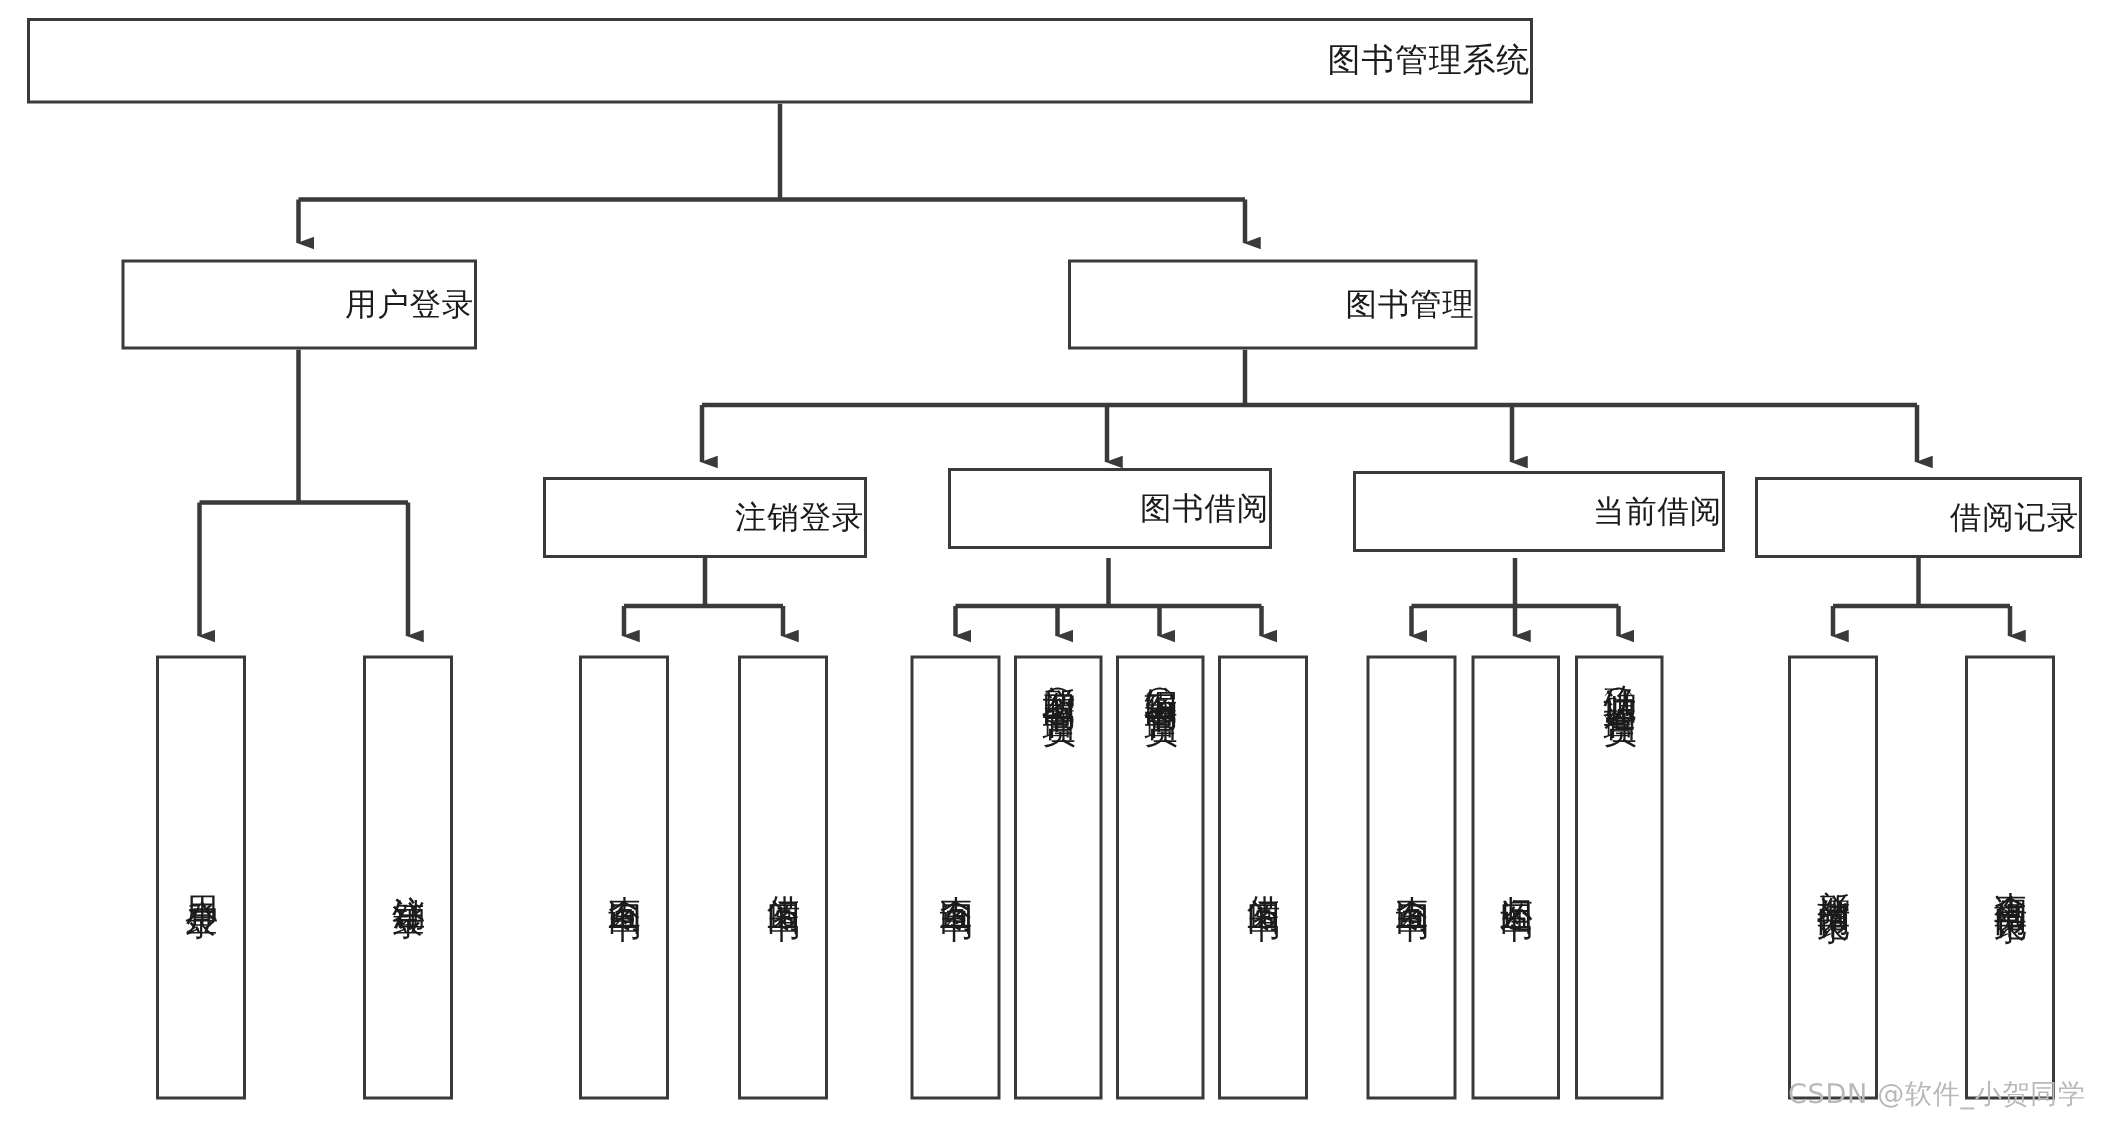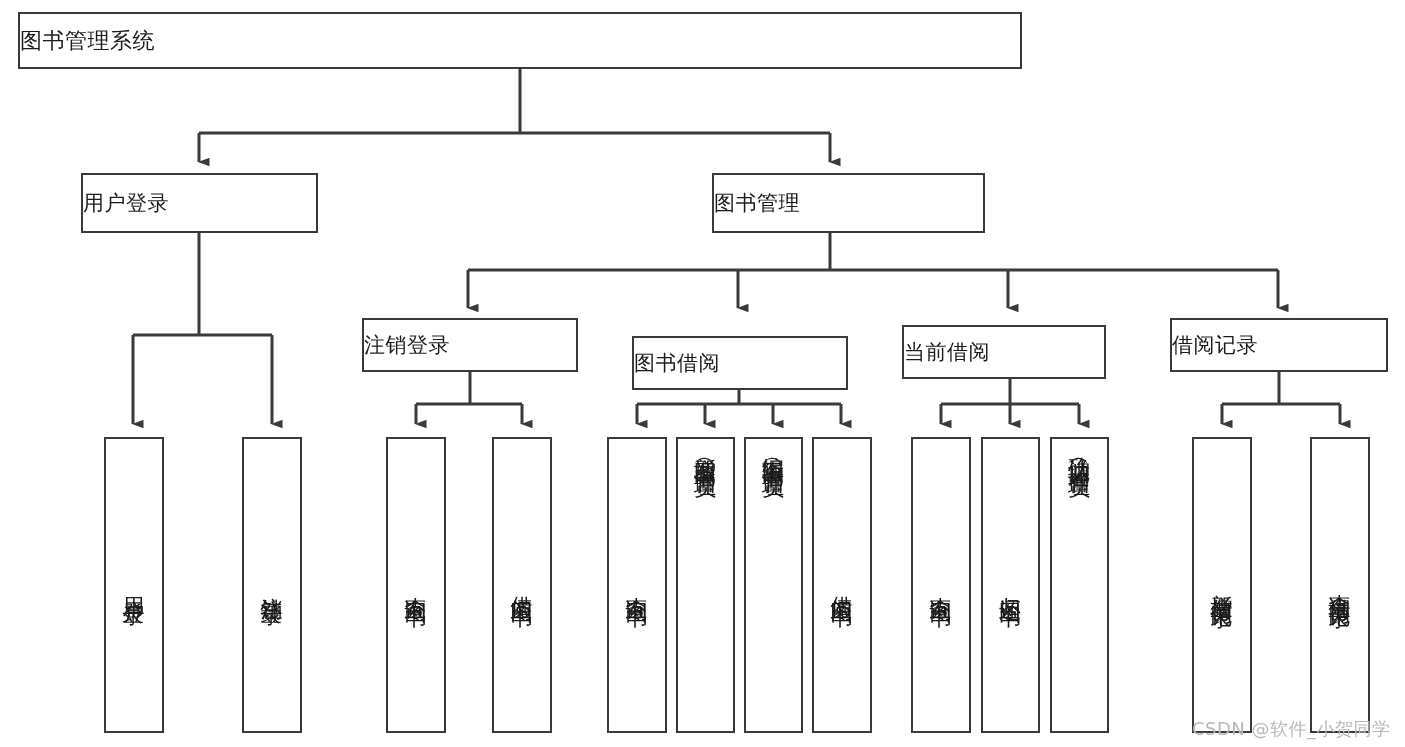--- a/index.html
+++ b/index.html
@@ -25,21 +25,21 @@
     height: 747px;
     pointer-events: none;
   }
   .node {
     position: absolute;
     box-sizing: border-box;
     background: #ffffff;
     border: 2.5px solid #3a3a3a;
     display: flex;
     align-items: center;
-    justify-content: flex-start;
+    justify-content: flex-end;
     color: #1b1b1b;
   }
   .node .label {
     display: block;
     text-align: center;
     line-height: 1.18;
     white-space: pre;
   }
   
   .node.horiz .label {
@@ -138,24 +138,24 @@
   <div class="node horiz" style="left:81px; top:173px; width:237px; height:60px;">
     <span class="label">用户登录</span>
   </div>
   <div class="node horiz" style="left:712px; top:173px; width:273px; height:60px;">
     <span class="label">图书管理</span>
   </div>
 
   <div class="node horiz" style="left:362px; top:318px; width:216px; height:54px;">
     <span class="label">注销登录</span>
   </div>
-  <div class="node horiz" style="left:632px; top:336px; width:216px; height:54px;">
+  <div class="node horiz" style="left:632px; top:312px; width:216px; height:54px;">
     <span class="label">图书借阅</span>
   </div>
-  <div class="node horiz" style="left:902px; top:325px; width:204px; height:54px;">
+  <div class="node horiz" style="left:902px; top:314px; width:248px; height:54px;">
     <span class="label">当前借阅</span>
   </div>
   <div class="node horiz" style="left:1170px; top:318px; width:218px; height:54px;">
     <span class="label">借阅记录</span>
   </div>
 
   <div class="node vert centered" style="left:104px; top:437px; width:60px; height:296px;">
     <span class="label">用户登录</span>
   </div>
   <div class="node vert centered" style="left:242px; top:437px; width:60px; height:296px;">

